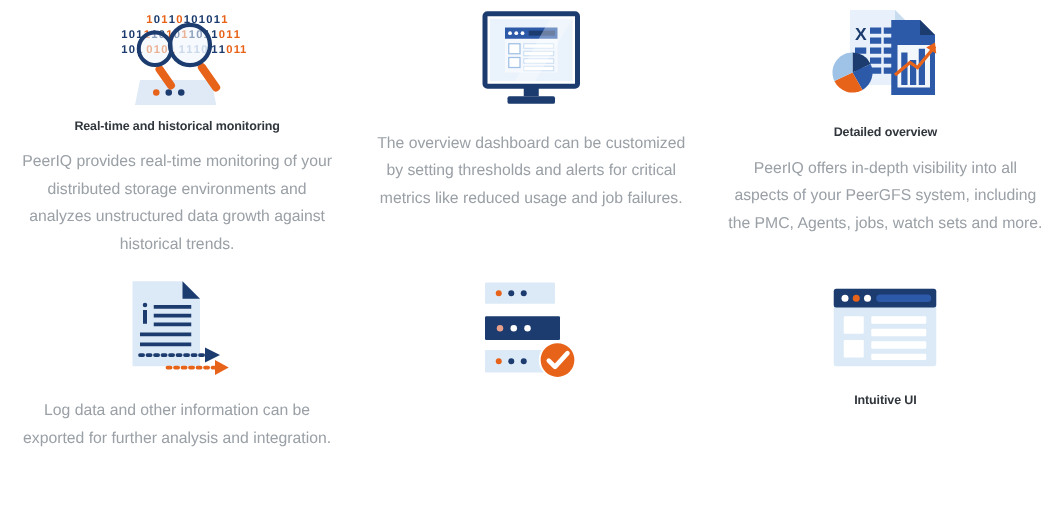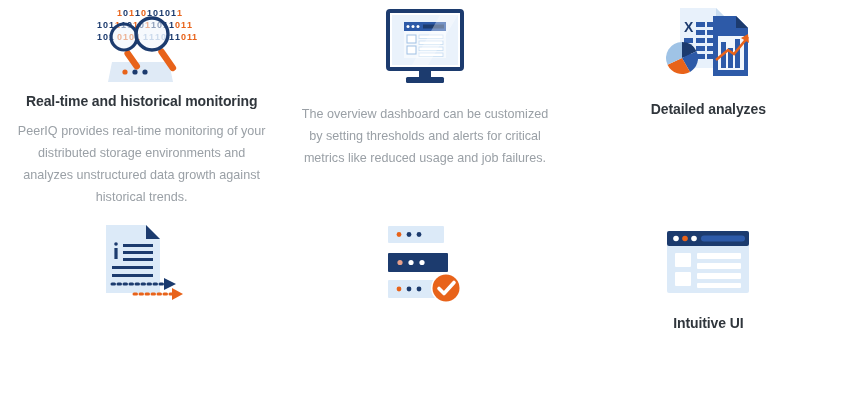--- a/index.html
+++ b/index.html
@@ -32,21 +32,21 @@
     display: flex;
     align-items: center;
     justify-content: center;
     margin-top: 4px;
   }
   .feature-cell.row2 .icon-wrap {
     height: 86px;
     margin-top: 14px;
   }
   .feature-title {
-    font-size: 14px;
+    font-size: 10px;
     font-weight: bold;
     color: #30363c;
     letter-spacing: -0.1px;
     text-align: center;
     margin-top: 9px;
     white-space: nowrap;
   }
   .feature-desc {
     font-size: 12.6px;
     line-height: 22px;
@@ -202,21 +202,22 @@
         <polygon points="90,28 91,37 83,32" fill="#e8631a"></polygon>
 
         <g transform="translate(24,52)">
           <path d="M0 0 L0 -16 A16 16 0 0 1 14.5 -6.8 Z" fill="#1c3b6e"></path>
           <path d="M0 0 L14.5 -6.8 A16 16 0 0 1 8 13.9 Z" fill="#2d5aa8"></path>
           <path d="M0 0 L8 13.9 A16 16 0 0 1 -14.5 6.8 Z" fill="#e8631a"></path>
           <path d="M0 0 L-14.5 6.8 A16 16 0 0 1 0 -16 Z" fill="#9fc3e6"></path>
         </g>
       </svg>
     </div>
-    <div class="feature-title">Detailed analyzes</div>
+    <div class="feature-title">Detailed overview</div>
+    <div class="feature-desc">PeerIQ offers in-depth visibility into all aspects of your PeerGFS system, including the PMC, Agents, jobs, watch sets and more.</div>
   </div>
 
   <div class="feature-cell row2">
     <div class="icon-wrap">
       <svg width="96" height="84" viewBox="0 0 96 84">
 
         <path d="M12 4 L52 4 L66 18 L66 72 L12 72 Z" fill="#dceaf8"></path>
         <path d="M52 4 L66 18 L52 18 Z" fill="#1c3b6e"></path>
 
         <circle cx="22" cy="23" r="1.8" fill="#1c3b6e"></circle>
@@ -228,20 +229,21 @@
         <rect x="18" y="45" width="41" height="3" fill="#1c3b6e"></rect>
         <rect x="18" y="53" width="41" height="3" fill="#1c3b6e"></rect>
 
         <line x1="18" y1="63" x2="70" y2="63" stroke="#1c3b6e" stroke-width="3" stroke-dasharray="2.5 3.5" stroke-linecap="round"></line>
         <polygon points="70,57 82,63 70,69" fill="#1c3b6e"></polygon>
 
         <line x1="40" y1="73" x2="78" y2="73" stroke="#e8631a" stroke-width="3" stroke-dasharray="2.5 3.5" stroke-linecap="round"></line>
         <polygon points="78,67 89,73 78,79" fill="#e8631a"></polygon>
       </svg>
     </div>
+    <div class="feature-desc">Log data and other information can be exported for further analysis and integration.</div>
   </div>
 
   <div class="feature-cell row2">
     <div class="icon-wrap">
       <svg width="82" height="82" viewBox="0 0 82 82">
 
         <rect x="4" y="4" width="56" height="17" rx="1" fill="#dceaf8"></rect>
         <circle cx="15" cy="12.5" r="2.4" fill="#e8631a"></circle>
         <circle cx="25" cy="12.5" r="2.4" fill="#1c3b6e"></circle>
         <circle cx="35" cy="12.5" r="2.4" fill="#1c3b6e"></circle>

